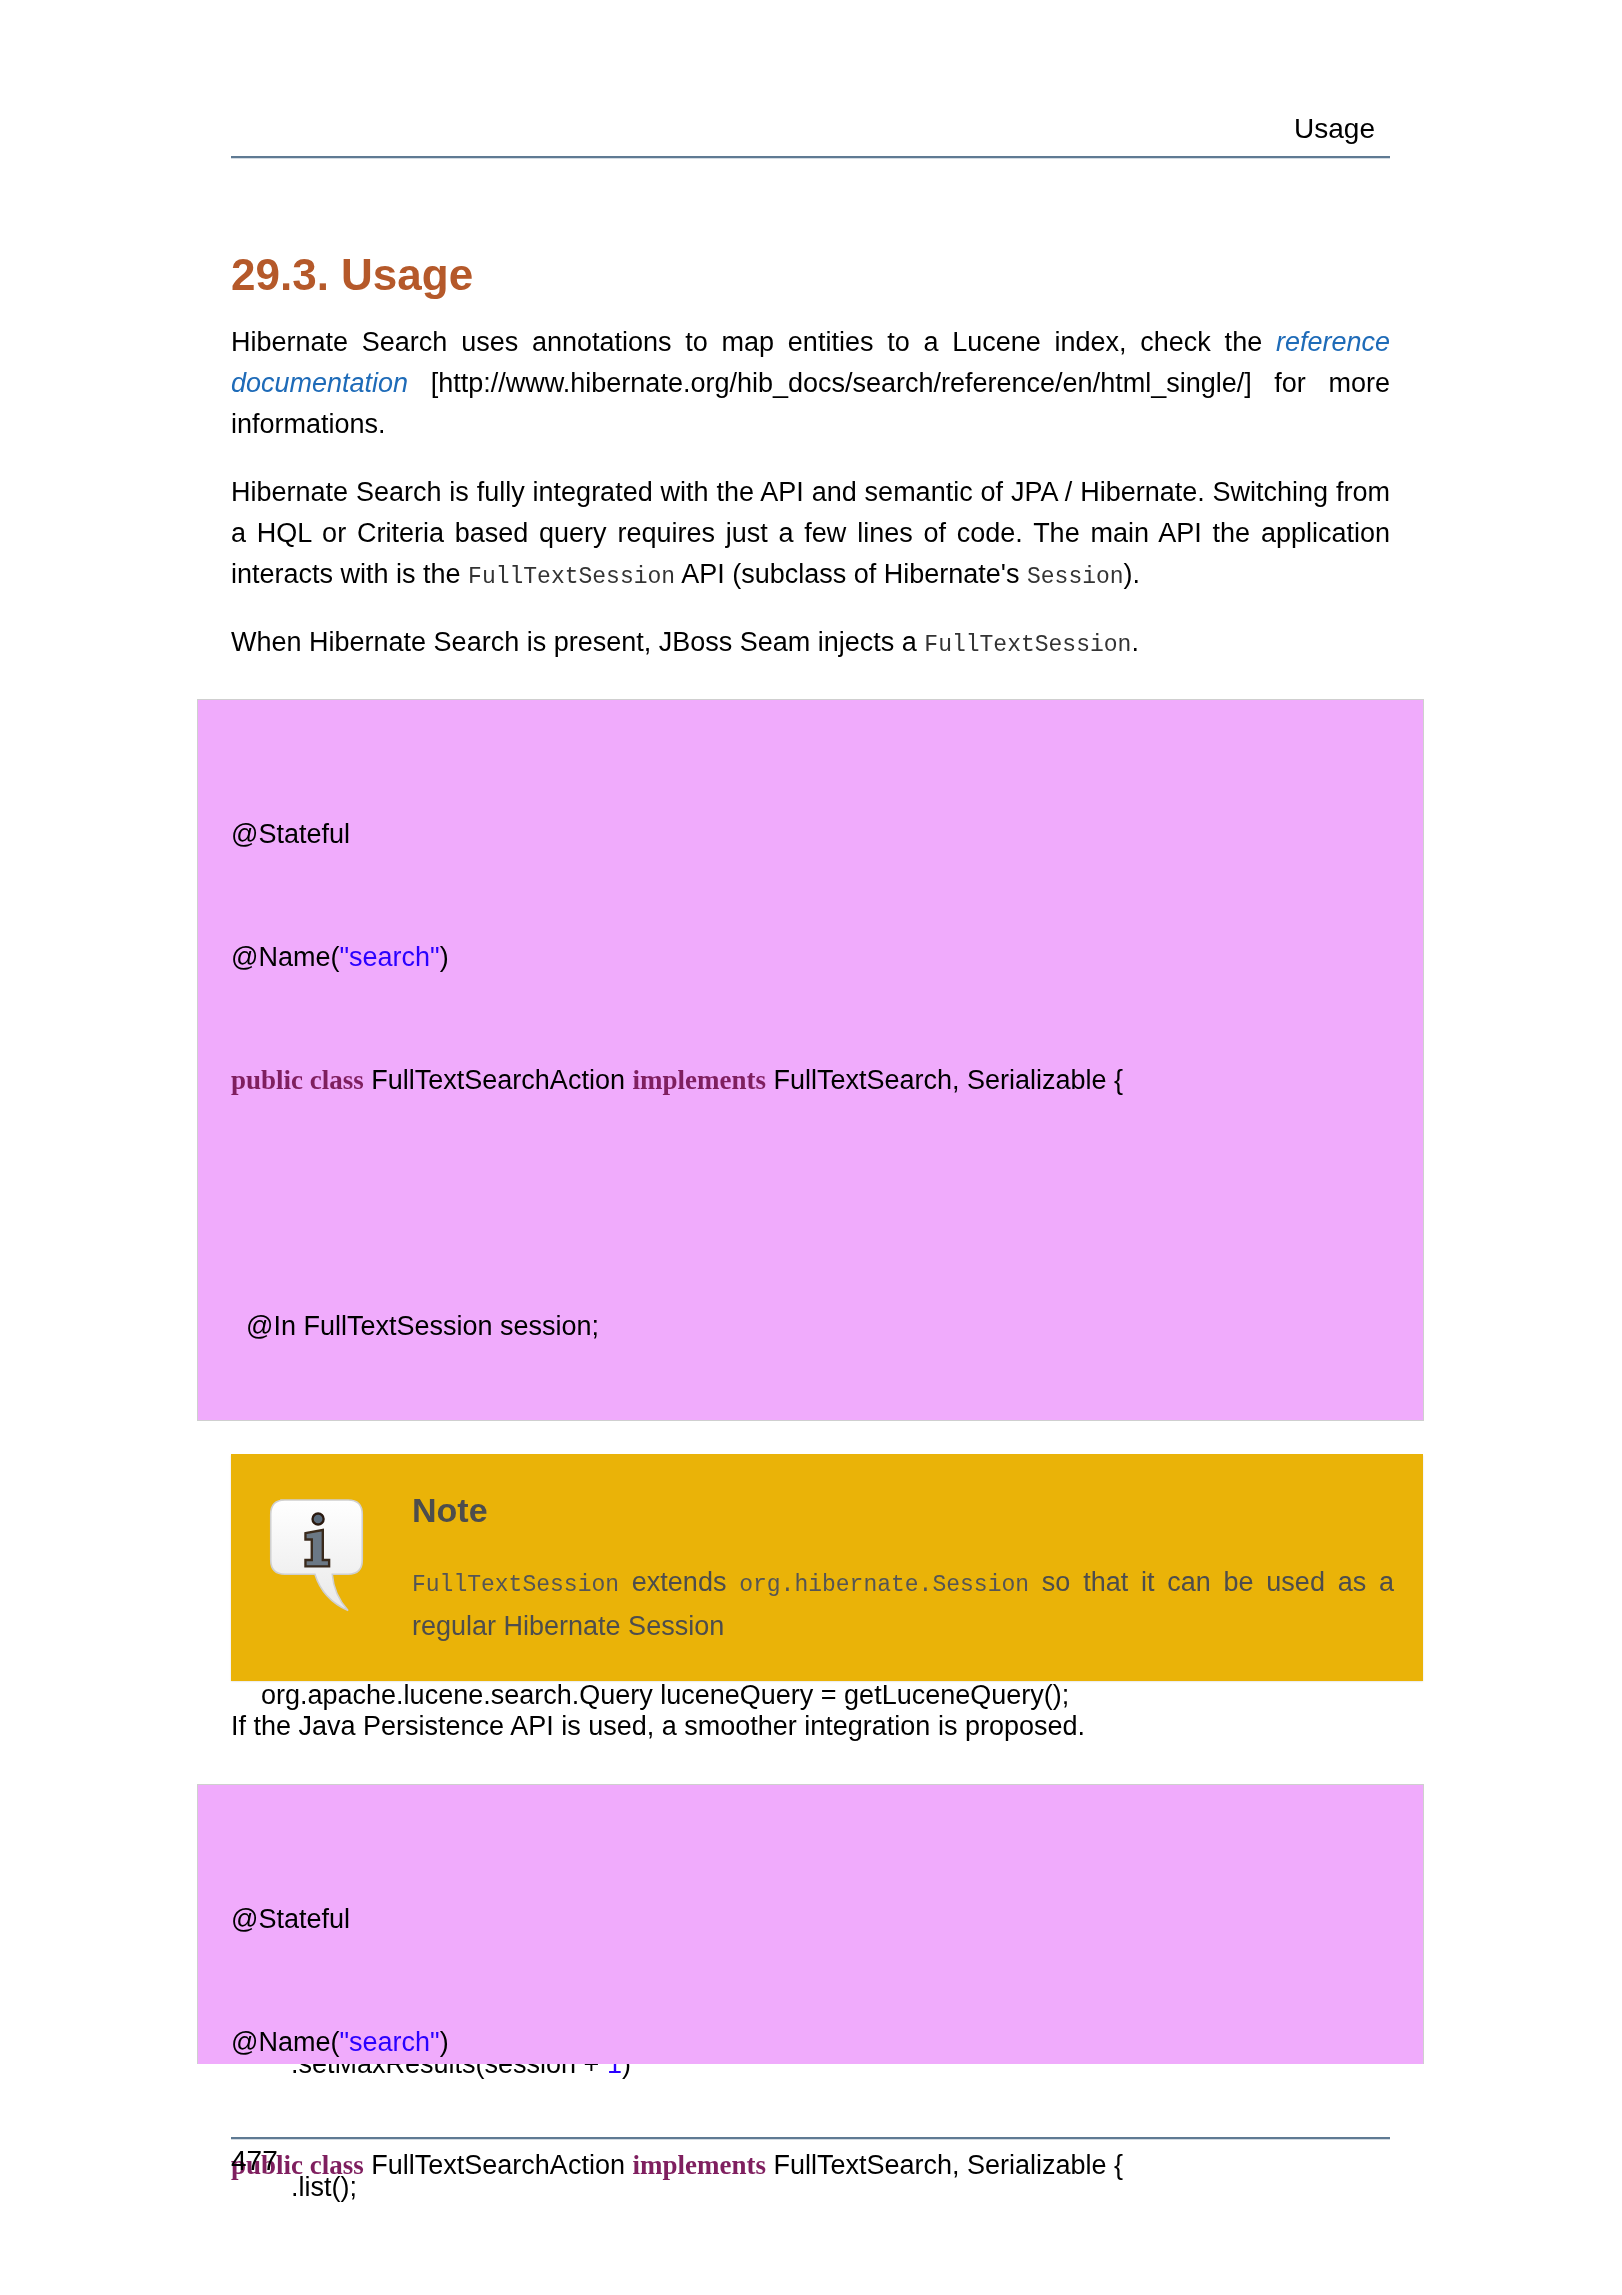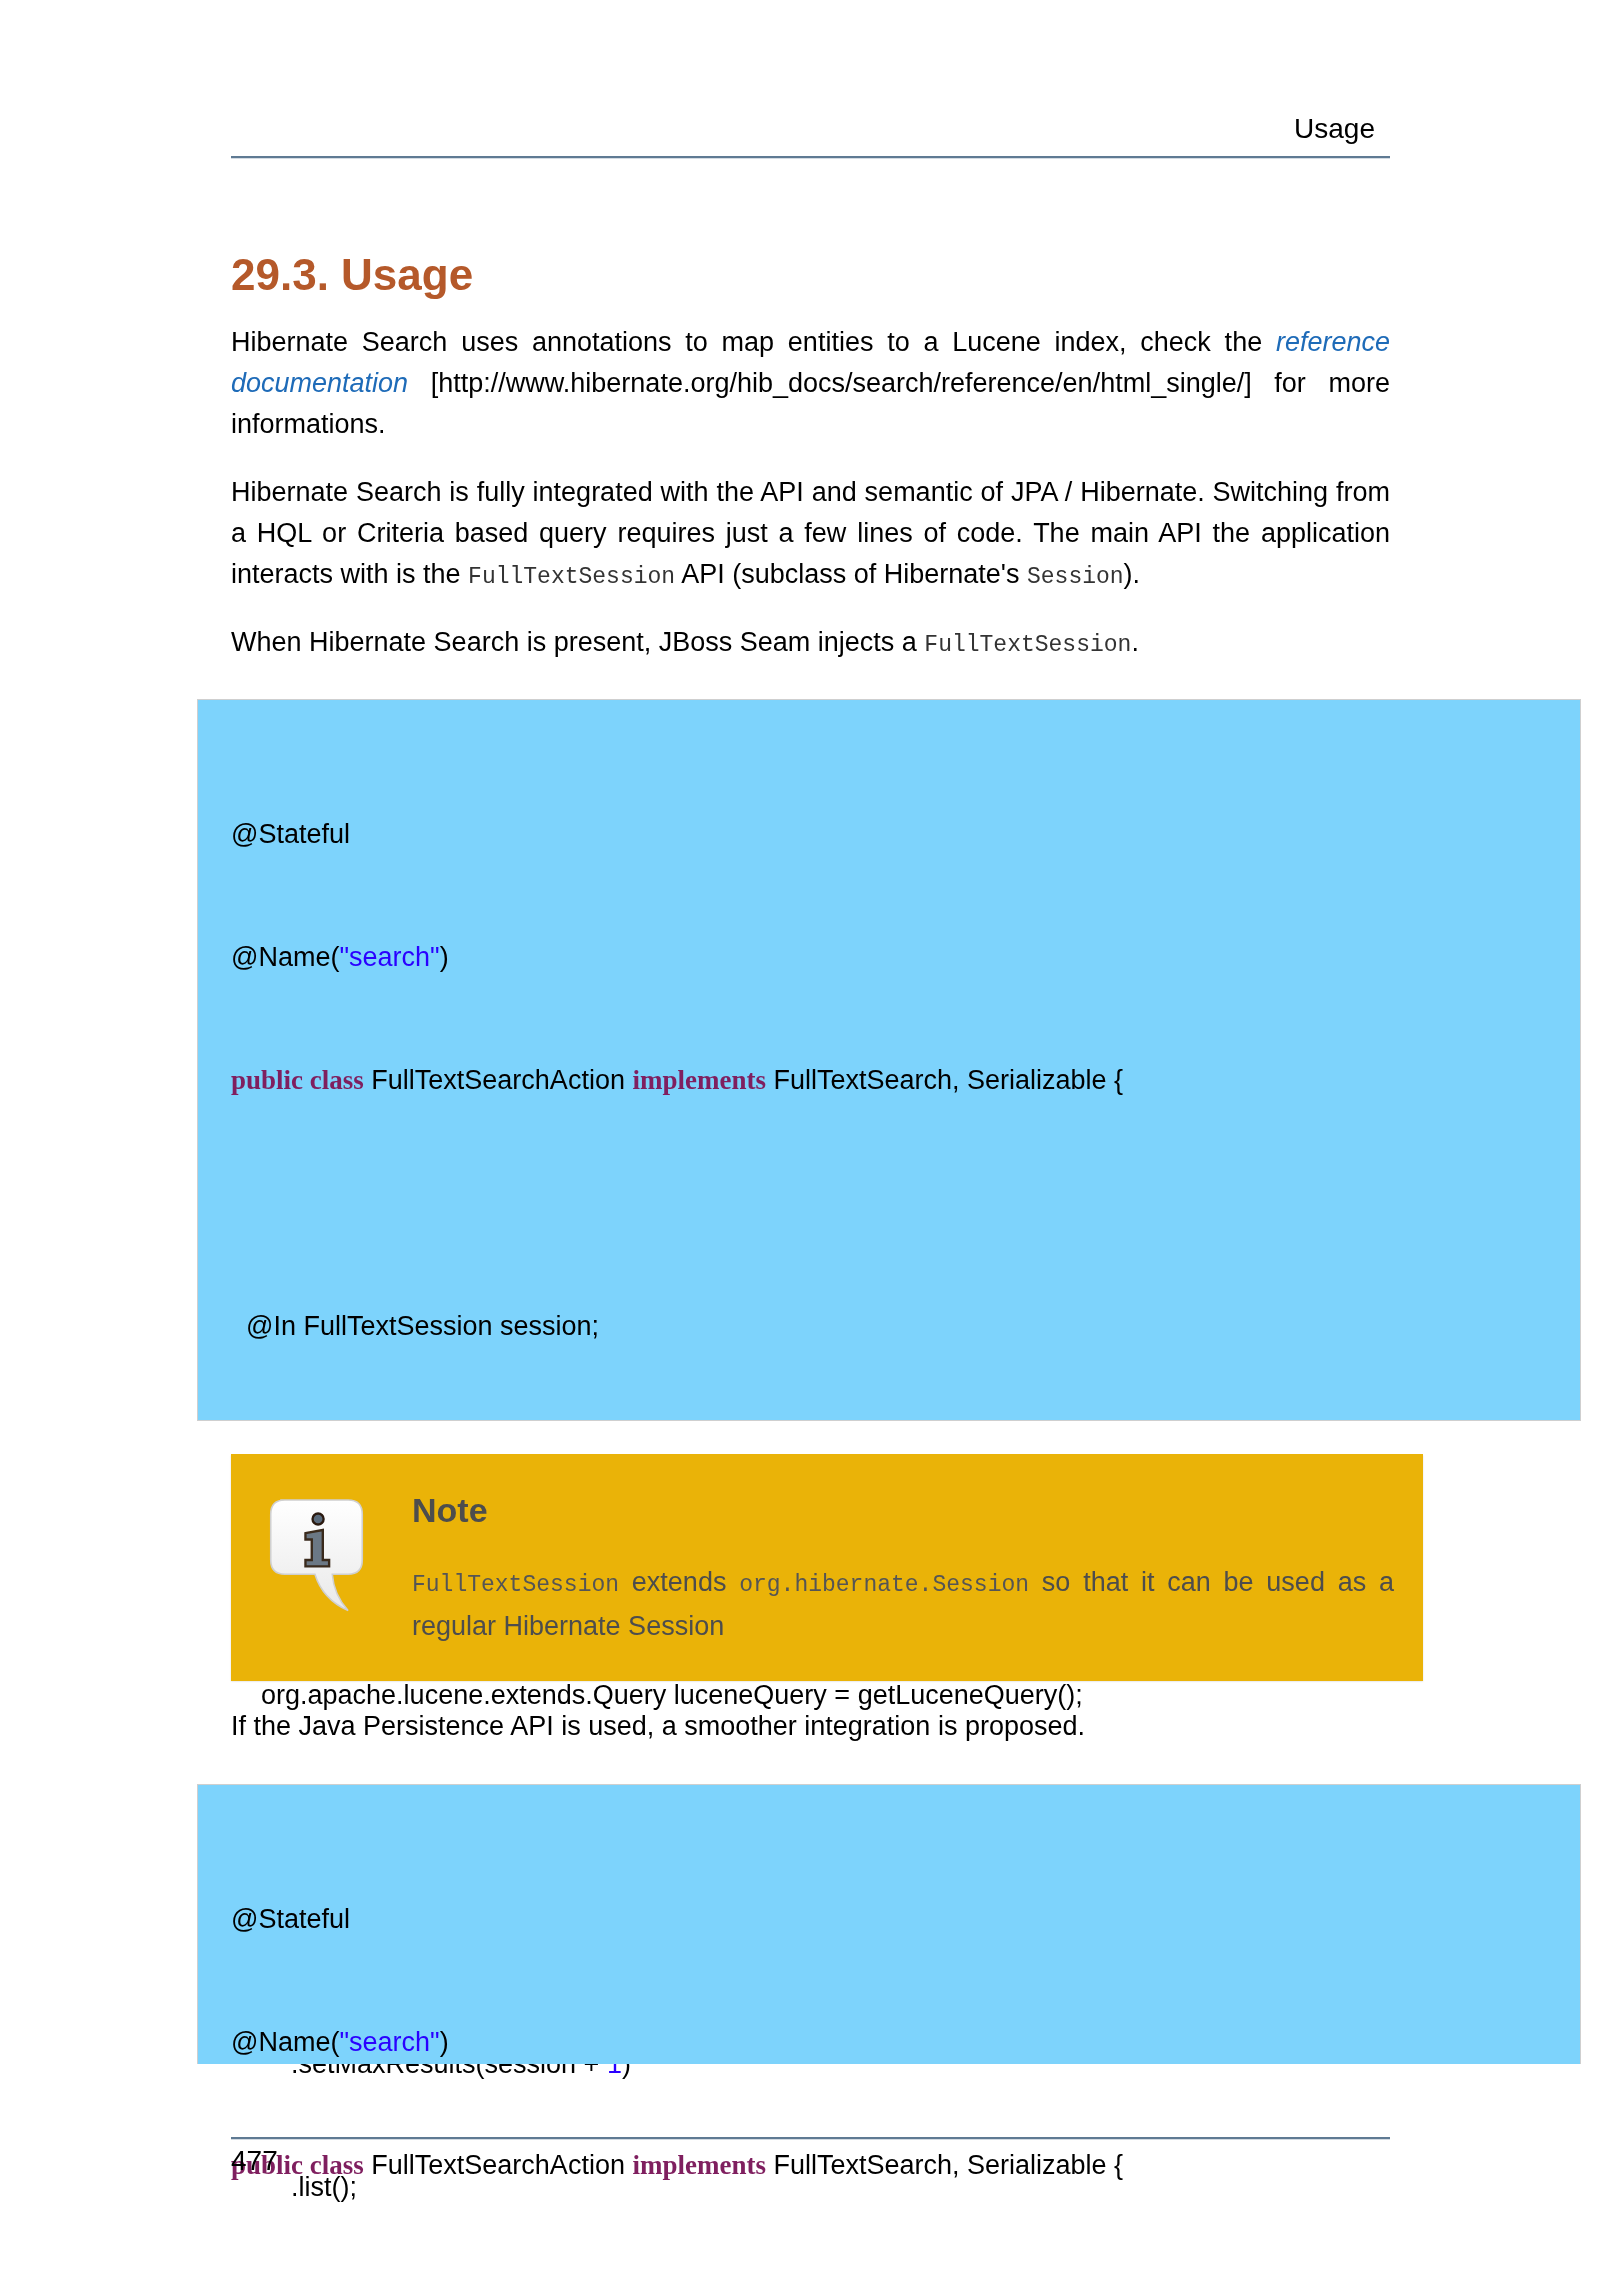--- a/index.html
+++ b/index.html
@@ -54,22 +54,22 @@
     font-style: italic;
   }
   .mono {
     font-family: "Liberation Mono", monospace;
     font-size: 23px;
     color: #333;
   }
 
   
   .code-box {
-    left: 197px; width: 1384px;
-    background: #7dd3fc;
+    left: 197px; width: 1227px;
+    background: #f0abfc;
     border: 1.6px solid #cfcfcf;
     box-sizing: border-box;
   }
   .code-box.clipped {
     border-bottom: none;
   }
   .code-lines {
     position: absolute;
     left: 33px; top: 32px;
     font-family: "Liberation Sans", sans-serif;
@@ -135,21 +135,21 @@
 
 <div class="abs code-box" style="top:699px; height:722px;">
   <div class="code-lines" style="top:32px;">
     <span class="code-line"><span>@Stateful</span></span>
     <span class="code-line"><span>@Name(</span><span class="str">"search"</span><span>)</span></span>
     <span class="code-line"><span class="kw">public class</span><span> FullTextSearchAction </span><span class="kw">implements</span><span> FullTextSearch, Serializable {</span></span>
     <span class="code-line"><span></span></span>
     <span class="code-line"><span>  @In FullTextSession session;</span></span>
     <span class="code-line"><span></span></span>
     <span class="code-line"><span>  </span><span class="kw">public</span><span> void search(String searchString) {</span></span>
-    <span class="code-line"><span>    org.apache.lucene.extends.Query luceneQuery = getLuceneQuery();</span></span>
+    <span class="code-line"><span>    org.apache.lucene.search.Query luceneQuery = getLuceneQuery();</span></span>
     <span class="code-line"><span>    org.hibernate.Query query session.createFullTextQuery(luceneQuery, Product.</span><span class="kw">class</span><span>);</span></span>
     <span class="code-line"><span>    searchResults = query</span></span>
     <span class="code-line"><span>        .setMaxResults(session + </span><span class="num">1</span><span>)</span></span>
     <span class="code-line"><span>        .list();</span></span>
     
     
     
   </div>
 </div>
 

